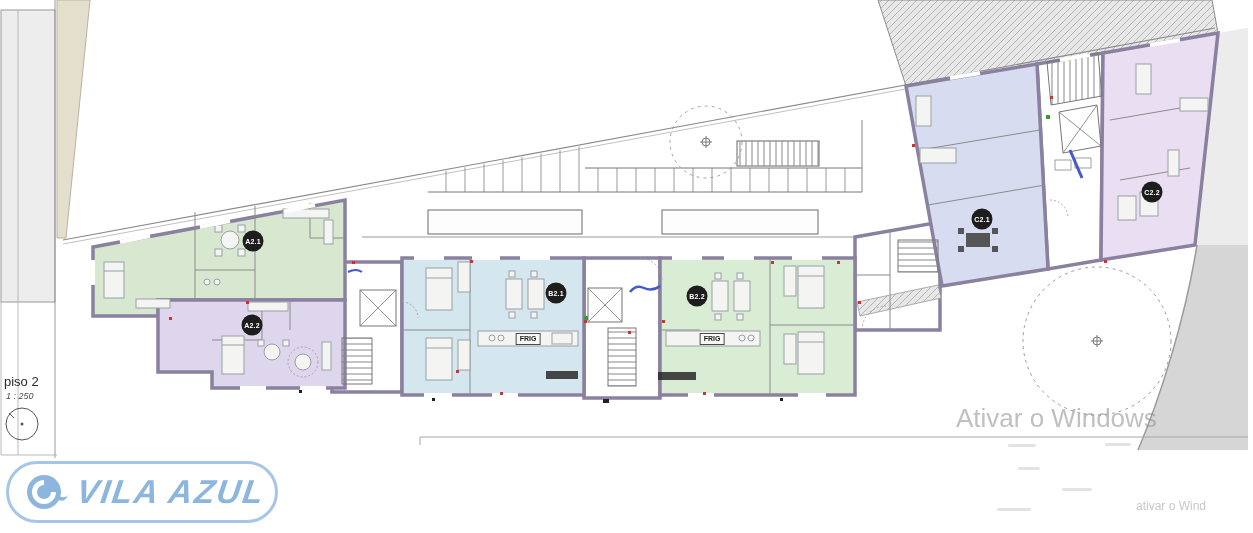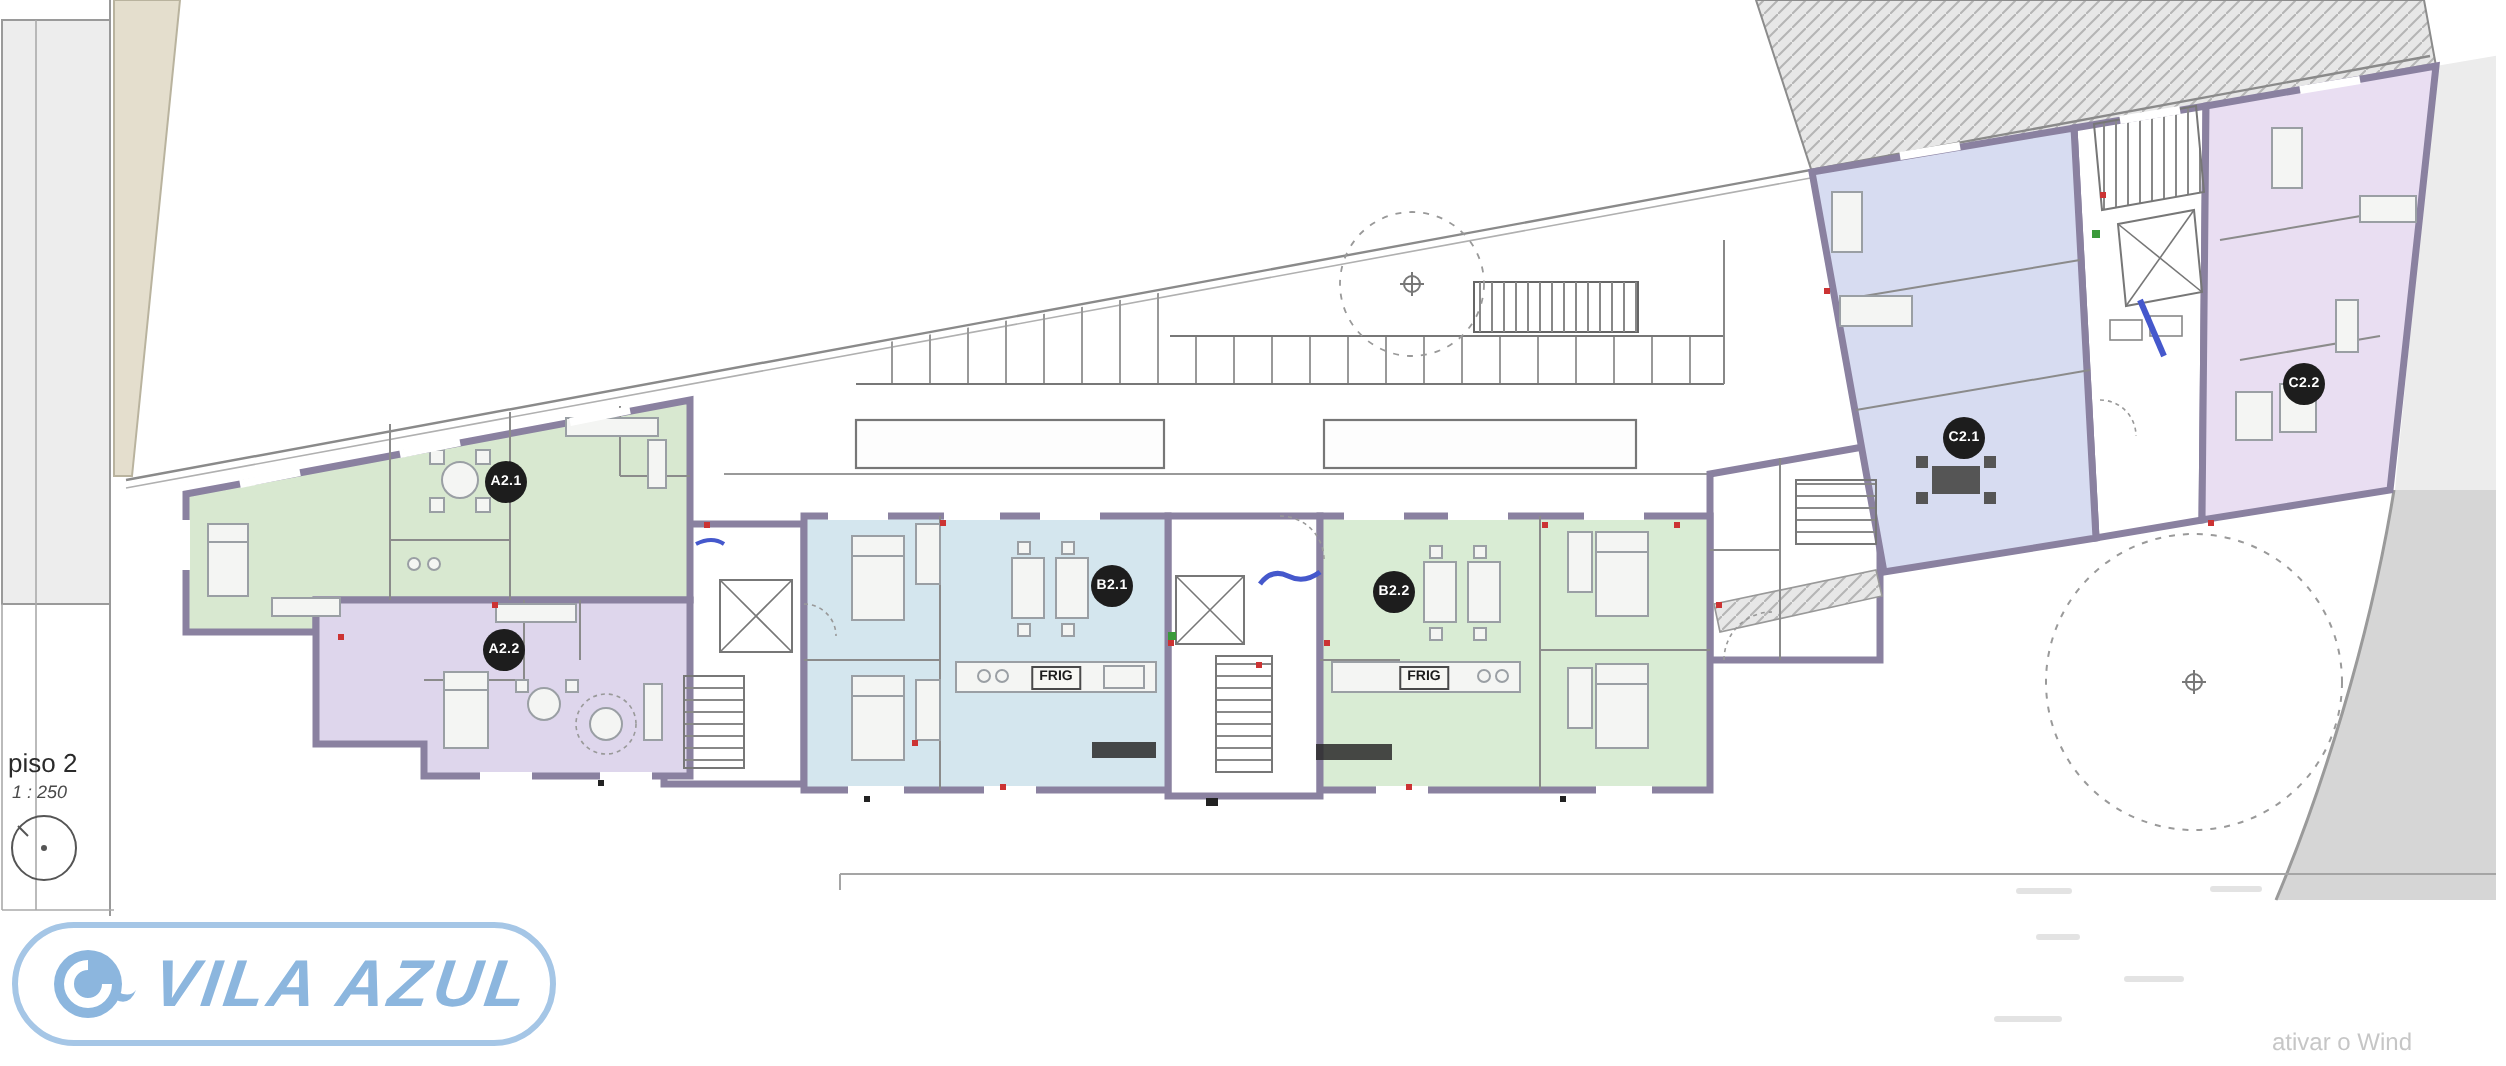--- a/index.html
+++ b/index.html
@@ -6,21 +6,21 @@
   .stage{position:relative;width:1248px;height:533px;background:#fff;overflow:hidden;}
   svg{position:absolute;left:0;top:0;}
   .badge{position:absolute;width:21px;height:21px;border-radius:50%;background:#1d1d1d;
          color:#fff;font-size:7px;font-weight:bold;display:flex;align-items:center;
          justify-content:center;transform:translate(-50%,-50%);letter-spacing:.2px;}
   .frig{position:absolute;transform:translate(-50%,-50%);font-size:7px;font-weight:bold;color:#1c1c1c;
         background:#f7f7f3;border:1px solid #4a4a4a;padding:0 3px;line-height:10px;white-space:nowrap;}
   .floor-label{position:absolute;left:4px;top:374px;font-size:13px;color:#2a2a2a;}
   .scale-label{position:absolute;left:6px;top:391px;font-size:9px;color:#4a4a4a;font-style:italic;}
   .wm1{position:absolute;left:956px;top:403px;font-size:26px;color:rgba(140,140,140,.55);white-space:nowrap;}
-  .wm2{position:absolute;left:1136px;top:514px;font-size:12px;color:rgba(160,160,160,.6);white-space:nowrap;}
+  .wm2{position:absolute;left:1136px;top:499px;font-size:12px;color:rgba(160,160,160,.6);white-space:nowrap;}
   .smudge{position:absolute;height:3px;background:rgba(175,175,175,.35);border-radius:2px;}
   .logo{position:absolute;left:6px;top:461px;width:272px;height:62px;border:3px solid #a5c6e6;
         border-radius:34px;background:#fff;display:flex;align-items:center;box-sizing:border-box;}
   .logo-text{font-size:33px;font-weight:bold;font-style:italic;color:#8cb6de;letter-spacing:2px;
              transform:skewX(-8deg);margin-left:8px;white-space:nowrap;}
 </style>
 </head>
 <body>
 
 <div class="stage">
@@ -304,20 +304,21 @@
 <div class="badge" style="left:697px;top:296px">B2.2</div>
 <div class="badge" style="left:982px;top:219px">C2.1</div>
 <div class="badge" style="left:1152px;top:192px">C2.2</div>
 
 <div class="frig" style="left:528px;top:339px">FRIG</div>
 <div class="frig" style="left:712px;top:339px">FRIG</div>
 
 <div class="floor-label">piso 2</div>
 <div class="scale-label">1 : 250</div>
 
+<div class="wm1">Ativar o Windows</div>
 <div class="wm2">ativar o Wind</div>
 <div class="smudge" style="left:1008px;top:444px;width:28px"></div>
 <div class="smudge" style="left:1105px;top:443px;width:26px"></div>
 <div class="smudge" style="left:1018px;top:467px;width:22px"></div>
 <div class="smudge" style="left:1062px;top:488px;width:30px"></div>
 <div class="smudge" style="left:997px;top:508px;width:34px"></div>
 
 <div class="logo">
   <svg width="46" height="46" viewBox="0 0 46 46" style="position:static;margin-left:14px">
     <circle cx="21" cy="23" r="17" fill="#8cb6de"></circle>

